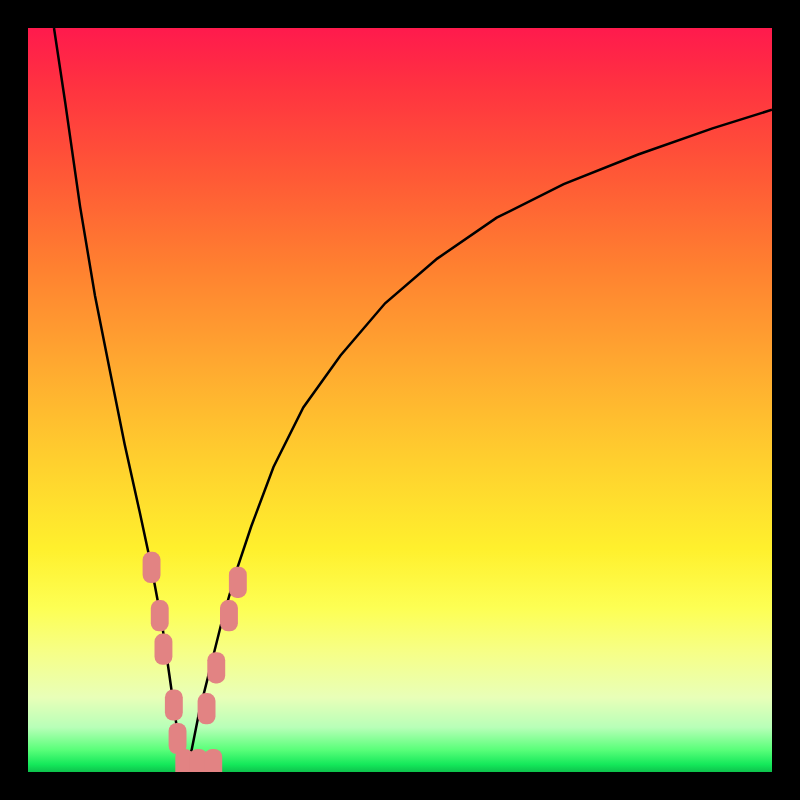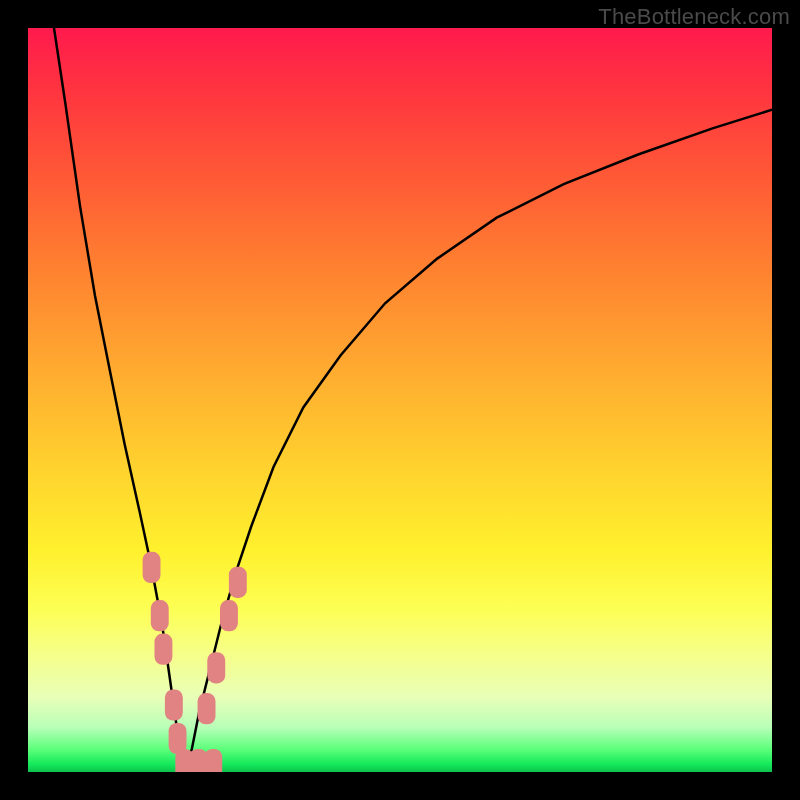--- a/index.html
+++ b/index.html
@@ -89,14 +89,13 @@
           <rect x="147.3" y="720.9" width="17.9" height="31.2" rx="8.0" class="marker"></rect>
           <rect x="161.4" y="720.9" width="17.9" height="31.2" rx="8.0" class="marker"></rect>
           <rect x="176.3" y="720.9" width="17.9" height="31.2" rx="8.0" class="marker"></rect>
           <rect x="169.6" y="665.1" width="17.9" height="31.2" rx="8.0" class="marker"></rect>
           <rect x="179.3" y="624.2" width="17.9" height="31.2" rx="8.0" class="marker"></rect>
           <rect x="192.0" y="572.1" width="17.9" height="31.2" rx="8.0" class="marker"></rect>
           <rect x="200.9" y="538.7" width="17.9" height="31.2" rx="8.0" class="marker"></rect>
         </g>
     </svg>
   </div>
-  <div class="watermark">TheBottleneck.com</div>
 </div>
 
 </body></html>

